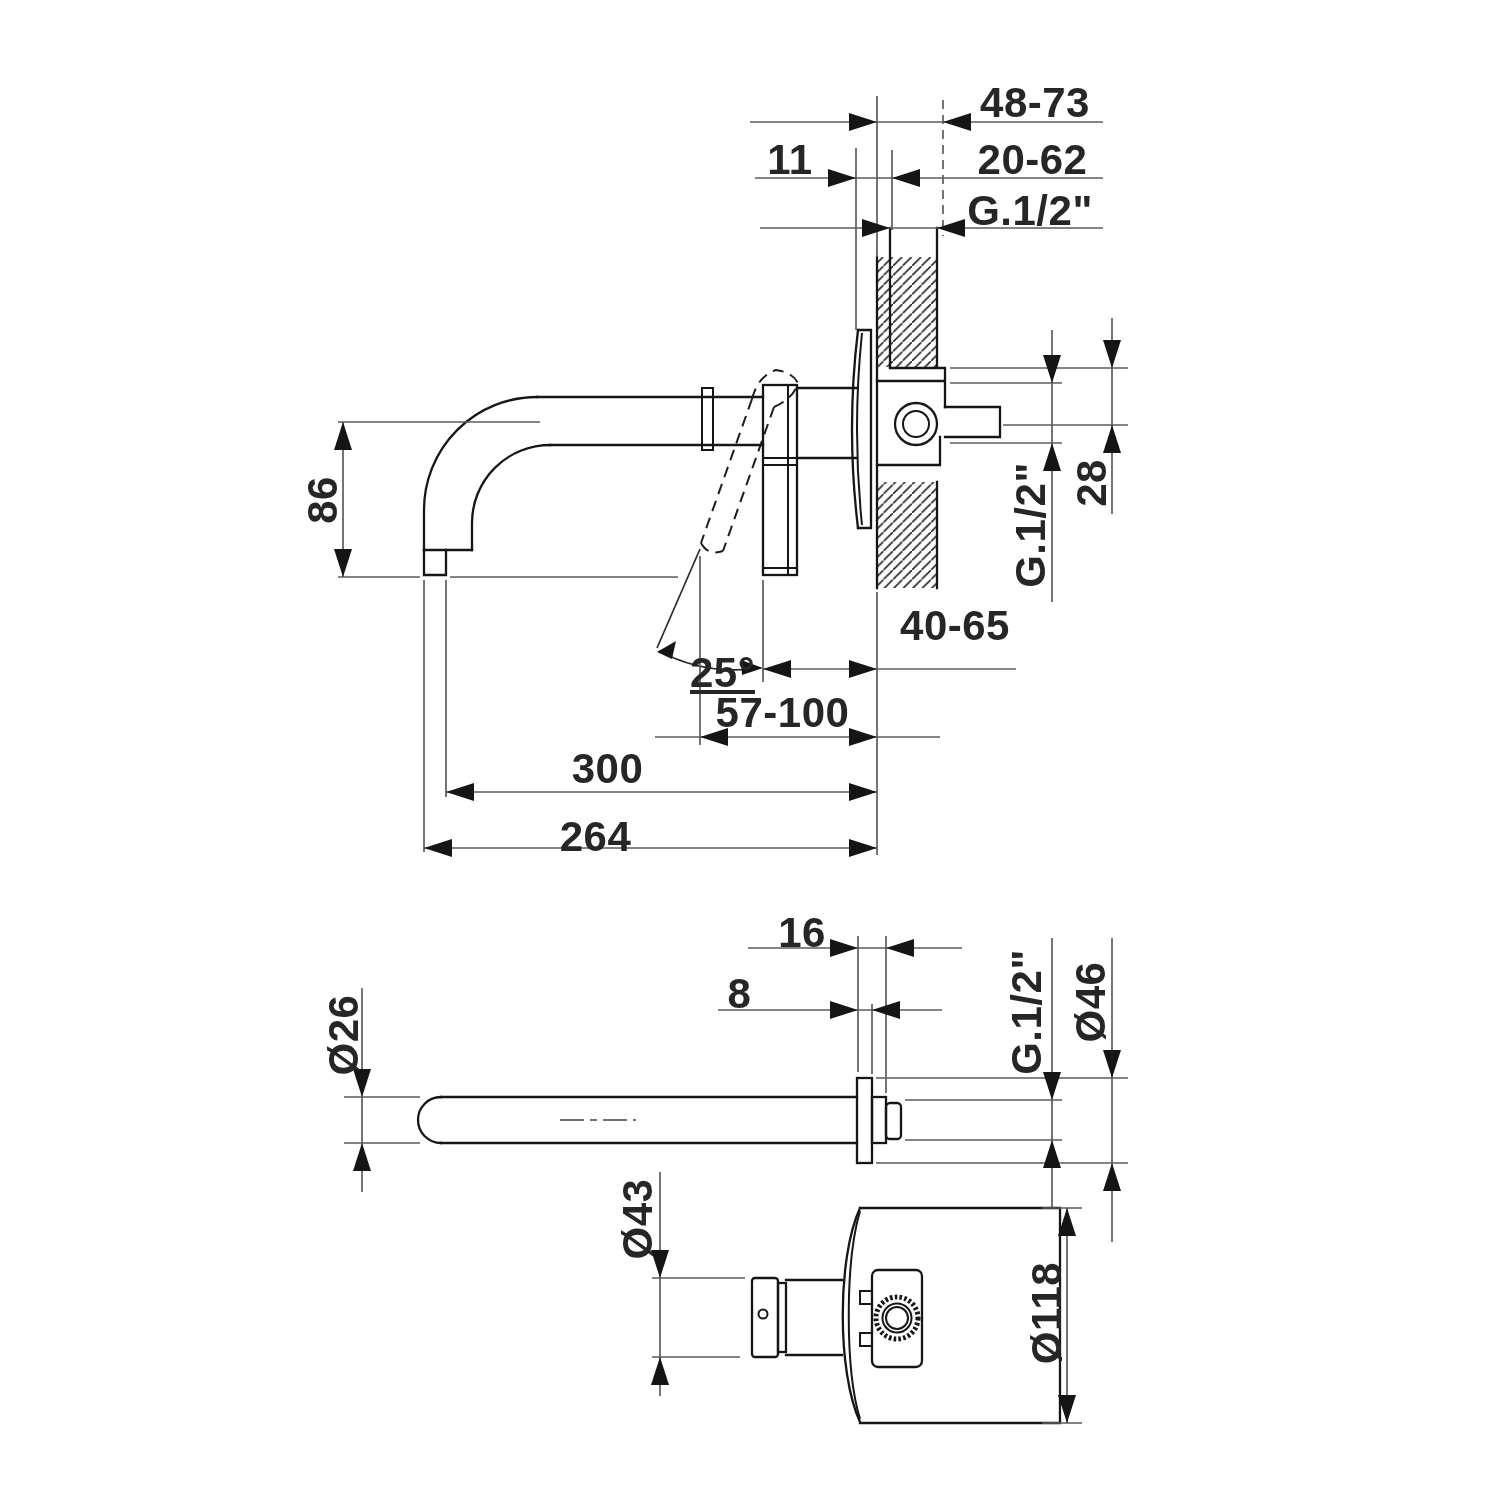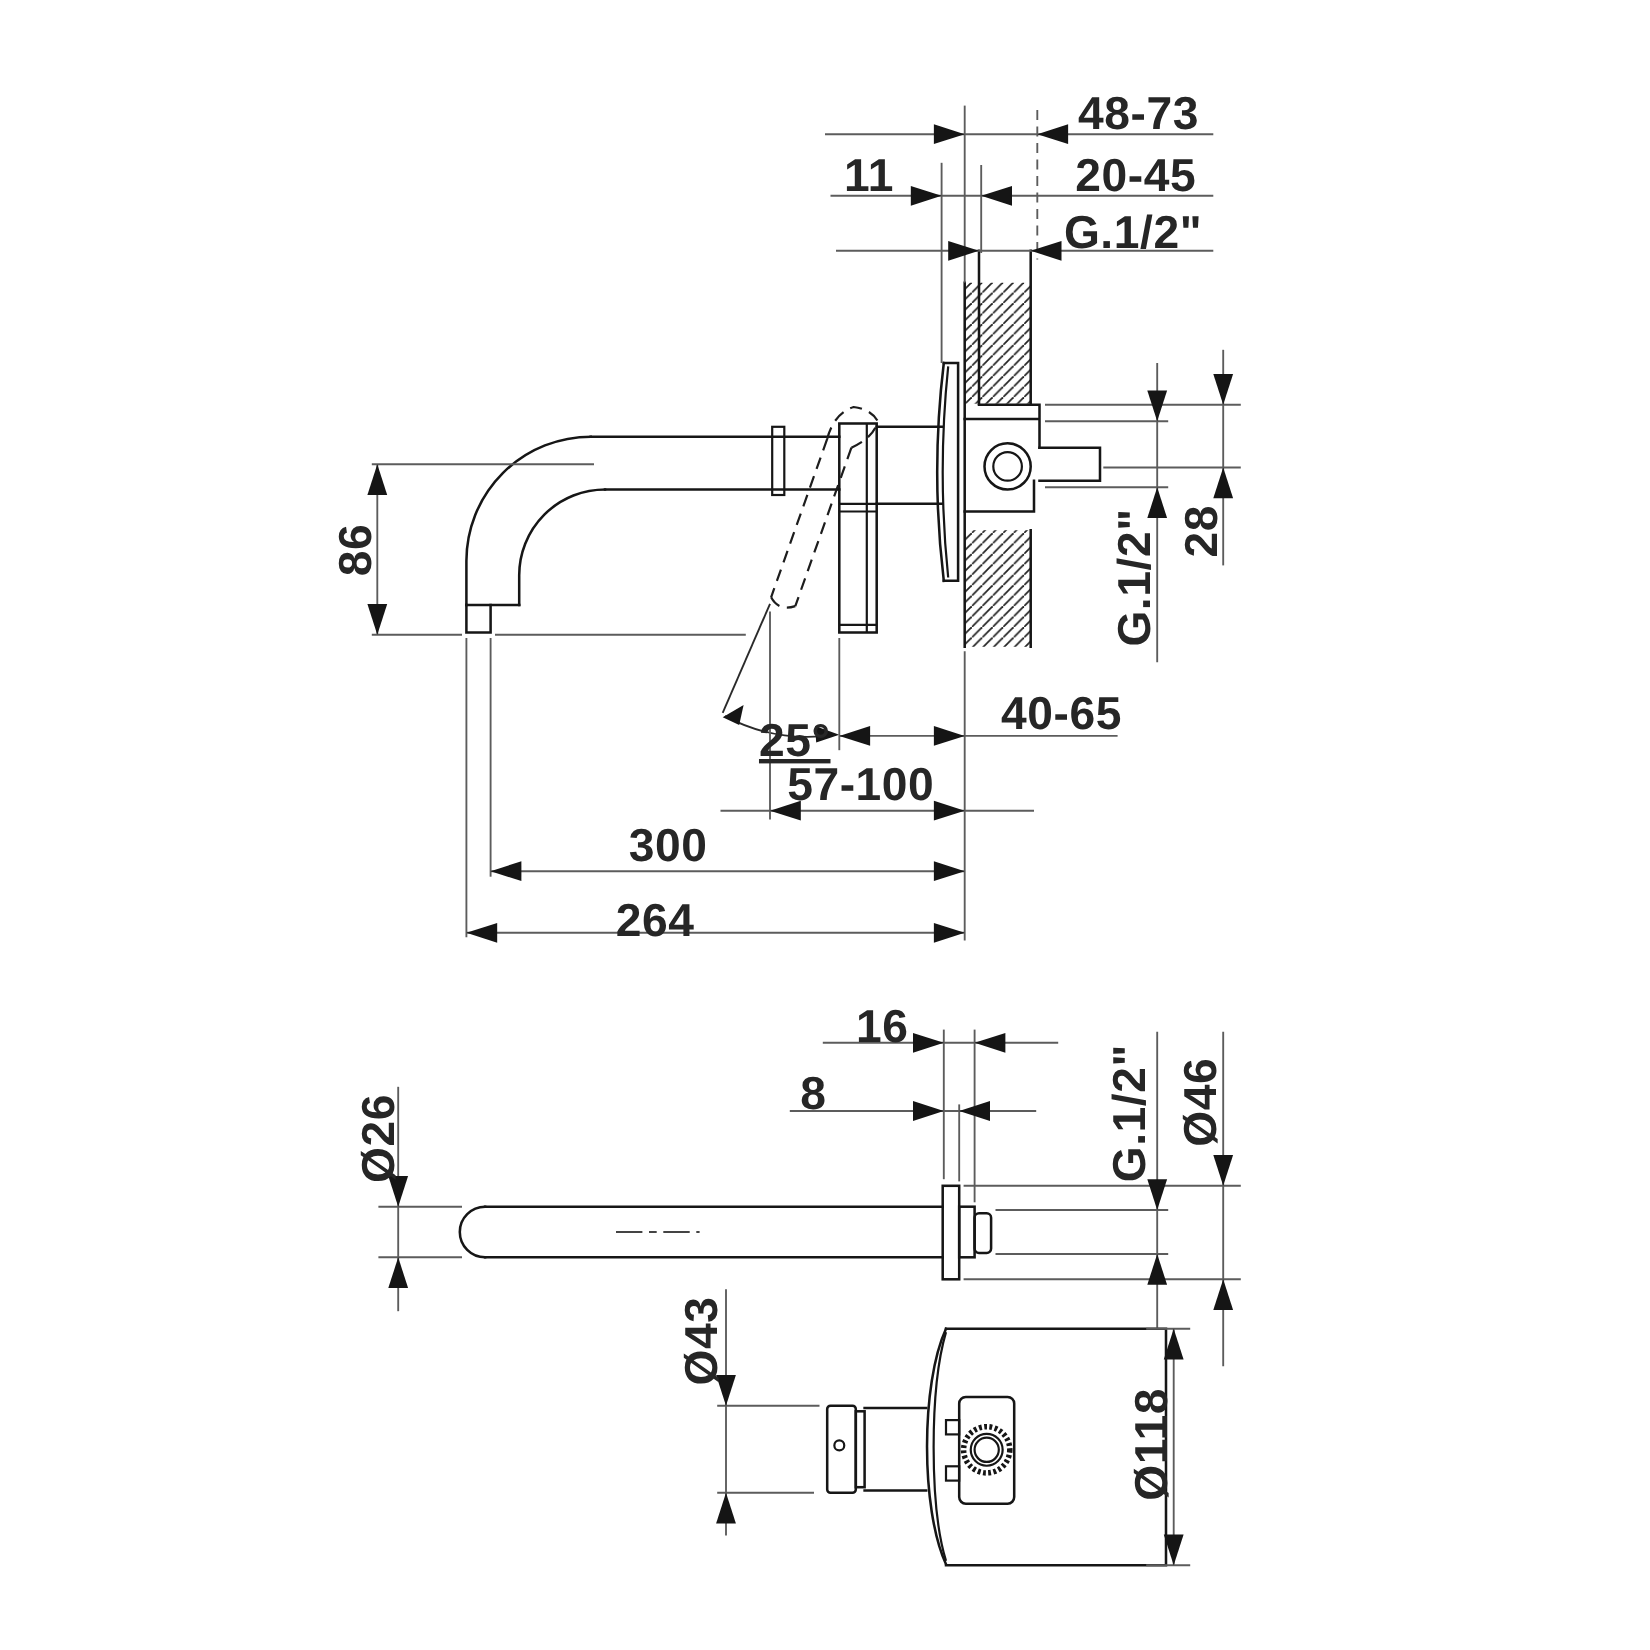--- a/index.html
+++ b/index.html
@@ -189,27 +189,27 @@
     <polygon class="arr" points="660,1357 651,1385 669,1385"></polygon>
 
     <path class="dim" d="M1067,1208 V1423"></path>
     <polygon class="arr" points="1067,1208 1058,1236 1076,1236"></polygon>
     <polygon class="arr" points="1067,1423 1058,1395 1076,1395"></polygon>
   </g>
 </svg>
 
   <div class="lbl" style="left:960px;top:82px;width:150px;">48-73</div>
   <div class="lbl" style="left:755px;top:139px;width:70px;">11</div>
-  <div class="lbl" style="left:955px;top:139px;width:155px;">20-45</div>
+  <div class="lbl" style="left:955px;top:139px;width:155px;">20-62</div>
   <div class="lbl" style="left:950px;top:190px;width:160px;">G.1/2"</div>
   <div class="lbl rot" style="left:262px;top:480px;width:120px;height:40px;">86</div>
   <div class="lbl rot" style="left:1050px;top:464px;width:80px;height:38px;">28</div>
   <div class="lbl rot" style="left:955px;top:505px;width:150px;height:40px;">G.1/2"</div>
   <div class="lbl" style="left:680px;top:652px;width:85px;text-decoration:underline;">25°</div>
-  <div class="lbl" style="left:890px;top:628px;width:130px;text-align:right;">40-65</div>
+  <div class="lbl" style="left:890px;top:605px;width:130px;">40-65</div>
   <div class="lbl" style="left:700px;top:692px;width:165px;">57-100</div>
   <div class="lbl" style="left:560px;top:748px;width:95px;">300</div>
   <div class="lbl" style="left:548px;top:802px;width:95px;margin-top:14px;">264</div>
   <div class="lbl" style="left:772px;top:912px;width:60px;">16</div>
   <div class="lbl" style="left:712px;top:973px;width:55px;">8</div>
   <div class="lbl rot" style="left:278px;top:1015px;width:130px;height:40px;">Ø26</div>
   <div class="lbl rot" style="left:951px;top:992px;width:150px;height:40px;">G.1/2"</div>
   <div class="lbl rot" style="left:1030px;top:982px;width:120px;height:40px;">Ø46</div>
   <div class="lbl rot" style="left:572px;top:1199px;width:130px;height:40px;">Ø43</div>
   <div class="lbl rot" style="left:966px;top:1293px;width:160px;height:40px;">Ø118</div>

